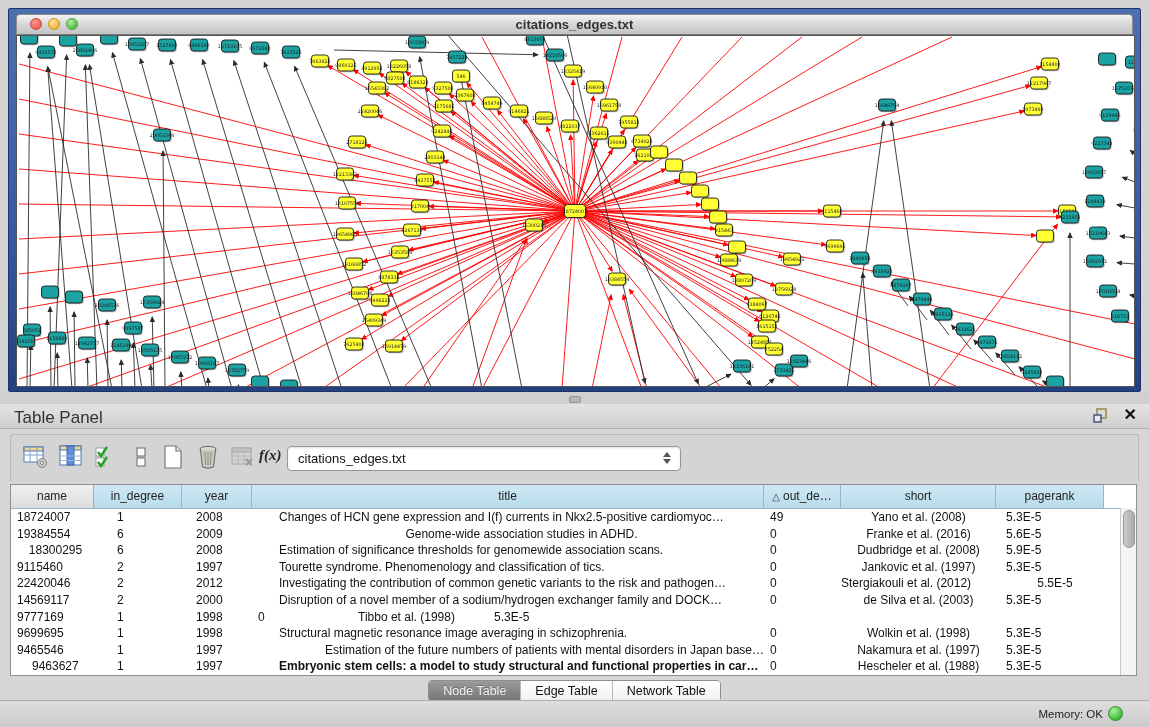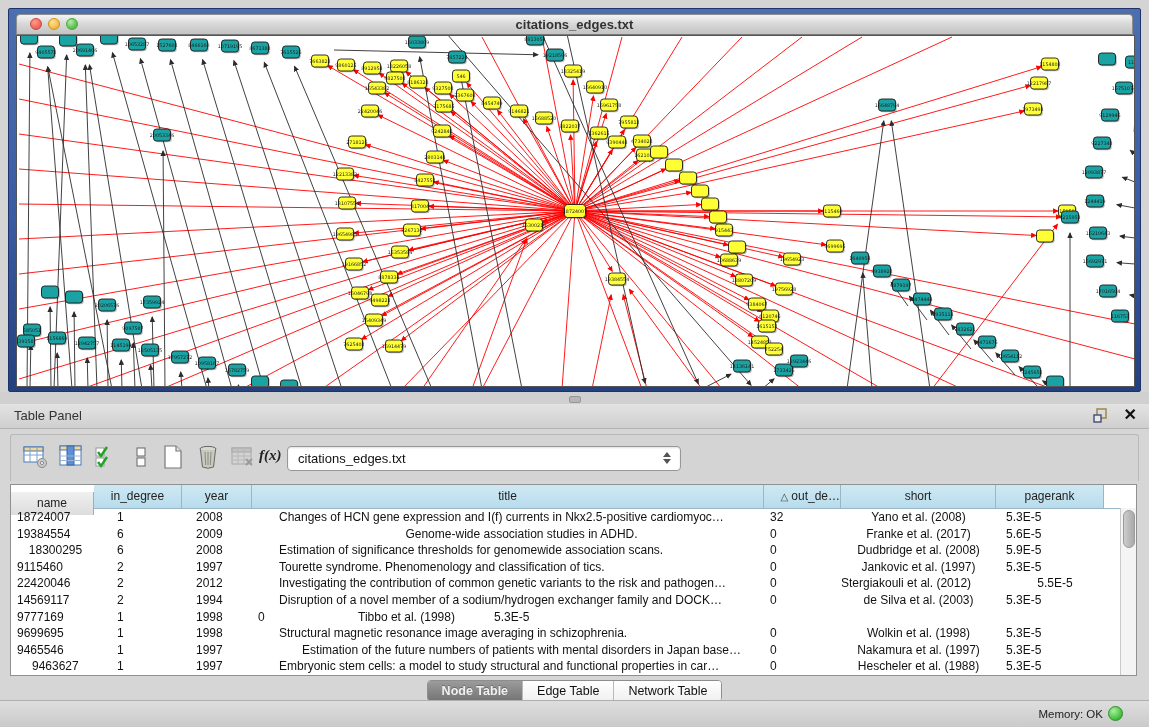--- a/index.html
+++ b/index.html
@@ -20,21 +20,21 @@
   #nw-canvas{position:relative;width:1119px;height:352px;background:#ffffff;border:1px solid #555;box-sizing:border-box;overflow:hidden;}
   #graph-svg{position:absolute;left:0;top:0;}
 
   
   #divider{position:absolute;left:0;top:392px;width:1149px;height:12px;background:#d0d0d0;}
   #divider-handle{position:absolute;left:569px;top:4px;width:10px;height:5px;background:#b5b5b5;border:1px solid #979797;border-radius:2px;}
 
   
   #table-panel{position:absolute;left:0;top:404px;width:1149px;height:296px;background:#d6d6d6;}
   #tp-titlebar{height:24px;background:linear-gradient(180deg,#e3e3e3,#cfcfcf);border-bottom:1px solid #b3b3b3;position:relative;}
-  #tp-title{position:absolute;left:14px;top:4px;font-size:13px;color:#333;}
+  #tp-title{position:absolute;left:14px;top:4px;font-size:17px;color:#333;}
   #tp-float{position:absolute;right:40px;top:4px;width:16px;height:16px;}
   #tp-close{position:absolute;right:12px;top:1px;font-size:16px;font-weight:bold;color:#111;cursor:default;}
 
   #tp-toolbar{position:absolute;left:10px;top:30px;height:46px;right:10px;border:1px solid #b9b9b9;border-radius:3px 3px 0 0;border-bottom:none;background:#d4d4d4;}
   .tb-icon{position:absolute;top:9px;width:26px;height:26px;}
   #combo{position:absolute;left:276px;top:11px;width:392px;height:23px;background:#fff;border:1px solid #979797;border-radius:4px;box-shadow:inset 0 1px 2px rgba(0,0,0,.12);}
   #combo-label{position:absolute;left:10px;top:4px;font-size:13px;color:#111;}
   #combo-arrows{position:absolute;right:7px;top:3px;width:10px;height:16px;}
   .arr{width:0;height:0;border-left:4px solid transparent;border-right:4px solid transparent;margin:2px 0;}
   .arr.up{border-bottom:5px solid #555;}
@@ -48,21 +48,21 @@
   .sort-tri{font-size:10px;color:#444;margin-right:3px;}
   #tbody{position:relative;}
   .tr{display:flex;height:16.6px;}
   .td{box-sizing:border-box;font-size:12px;color:#111;line-height:16.5px;white-space:nowrap;overflow:hidden;}
   #vscroll{position:absolute;right:0;top:23px;bottom:0;width:15px;background:#f4f4f4;border-left:1px solid #c9c9c9;}
   #vthumb{position:absolute;left:2px;top:2px;width:10px;height:36px;border-radius:6px;background:linear-gradient(90deg,#cdcdcd,#a9a9a9);border:1px solid #9a9a9a;}
 
   #tp-tabs{position:absolute;left:0;right:0;top:276px;height:22px;text-align:center;}
   #seg{display:inline-flex;border:1px solid #8d8d8d;border-radius:4px;overflow:hidden;background:#fff;box-shadow:0 1px 1px rgba(255,255,255,.7);}
   .seg-tab{padding:2px 14px;font-size:12.5px;color:#111;background:linear-gradient(180deg,#ffffff,#f0f0f0);border-left:1px solid #b9b9b9;line-height:16px;}
-  .seg-tab:first-child{border-left:none;font-weight:bold;}
+  .seg-tab:first-child{border-left:none;}
   .seg-tab.selected{background:linear-gradient(180deg,#9b9b9b,#747474);color:#f2f2f2;text-shadow:0 -1px 0 rgba(0,0,0,.25);}
 
   
   #status-bar{position:absolute;left:0;top:700px;width:1149px;height:27px;background:linear-gradient(180deg,#dedede,#c9c9c9);border-top:1px solid #aeaeae;}
   #memory-label{position:absolute;right:46px;top:7px;font-size:11.5px;color:#222;}
   #memory-dot{position:absolute;right:26px;top:5px;width:13px;height:13px;border-radius:50%;
      background:radial-gradient(circle at 35% 30%,#a8f0a0,#46c23e 65%,#2f9a2c);border:1px solid #2e8c2b;}
 </style>
 </head>
 <body>
@@ -934,45 +934,45 @@
         <span id="combo-label">citations_edges.txt</span>
         <div id="combo-arrows">
           <div class="arr up"></div>
             <div class="arr down"></div>
         </div>
       </div>
     </div>
 
     <div id="tp-table">
       <div id="thead">
-          <div class="th pressed" style="width: 83px; margin-top: 7px;">name</div>
+          <div class="th pressed" style="width: 83px;">name</div>
           <div class="th" style="width: 88px;">in_degree</div>
           <div class="th" style="width: 70px;">year</div>
           <div class="th" style="width: 512px;">title</div>
-          <div class="th" style="width: 77px; text-align: right;"><span class="sort-tri">△</span>out_de…</div>
+          <div class="th" style="width: 77px;"><span class="sort-tri">△</span>out_de…</div>
           <div class="th" style="width: 155px;">short</div>
           <div class="th" style="width: 108px;">pagerank</div>
         </div>
       <div id="tbody">
           <div class="tr">
             <div class="td" style="width: 83px; text-align: left; padding-left: 6px;">18724007</div>
             <div class="td" style="width: 88px; text-align: left; padding-left: 23px;">1</div>
             <div class="td" style="width: 70px; text-align: left; padding-left: 14px;">2008</div>
             <div class="td" style="width: 512px; text-align: left; padding-left: 27px;">Changes of HCN gene expression and I(f) currents in Nkx2.5-positive cardiomyoc…</div>
-            <div class="td" style="width: 77px; text-align: left; padding-left: 6px;">32</div>
+            <div class="td" style="width: 77px; text-align: left; padding-left: 6px;">49</div>
             <div class="td" style="width: 155px; text-align: center;">Yano et al. (2008)</div>
             <div class="td" style="width: 108px; text-align: left; padding-left: 10px;">5.3E-5</div>
           </div>
           <div class="tr">
             <div class="td" style="width: 83px; text-align: left; padding-left: 6px;">19384554</div>
             <div class="td" style="width: 88px; text-align: left; padding-left: 23px;">6</div>
             <div class="td" style="width: 70px; text-align: left; padding-left: 14px;">2009</div>
             <div class="td" style="width: 512px; text-align: center; padding-left: 27px;">Genome-wide association studies in ADHD.</div>
             <div class="td" style="width: 77px; text-align: left; padding-left: 6px;">0</div>
-            <div class="td" style="width: 155px; text-align: center;">Franke et al. (2017)</div>
+            <div class="td" style="width: 155px; text-align: center;">Franke et al. (2016)</div>
             <div class="td" style="width: 108px; text-align: left; padding-left: 10px;">5.6E-5</div>
           </div>
           <div class="tr">
             <div class="td" style="width: 83px; text-align: center; padding-left: 6px;">18300295</div>
             <div class="td" style="width: 88px; text-align: left; padding-left: 23px;">6</div>
             <div class="td" style="width: 70px; text-align: left; padding-left: 14px;">2008</div>
             <div class="td" style="width: 512px; text-align: left; padding-left: 27px;">Estimation of significance thresholds for genomewide association scans.</div>
             <div class="td" style="width: 77px; text-align: left; padding-left: 6px;">0</div>
             <div class="td" style="width: 155px; text-align: center;">Dudbridge et al. (2008)</div>
             <div class="td" style="width: 108px; text-align: left; padding-left: 10px;">5.9E-5</div>
@@ -991,21 +991,21 @@
             <div class="td" style="width: 88px; text-align: left; padding-left: 23px;">2</div>
             <div class="td" style="width: 70px; text-align: left; padding-left: 14px;">2012</div>
             <div class="td" style="width: 512px; text-align: left; padding-left: 27px;">Investigating the contribution of common genetic variants to the risk and pathogen…</div>
             <div class="td" style="width: 77px; text-align: left; padding-left: 6px;">0</div>
             <div class="td" style="width: 155px; ">Stergiakouli et al. (2012)</div>
             <div class="td" style="width: 108px; text-align: center; padding-left: 10px;">5.5E-5</div>
           </div>
           <div class="tr">
             <div class="td" style="width: 83px; text-align: left; padding-left: 6px;">14569117</div>
             <div class="td" style="width: 88px; text-align: left; padding-left: 23px;">2</div>
-            <div class="td" style="width: 70px; text-align: left; padding-left: 14px;">1994</div>
+            <div class="td" style="width: 70px; text-align: left; padding-left: 14px;">2000</div>
             <div class="td" style="width: 512px; text-align: left; padding-left: 27px;">Disruption of a novel member of a sodium/hydrogen exchanger family and DOCK…</div>
             <div class="td" style="width: 77px; text-align: left; padding-left: 6px;">0</div>
             <div class="td" style="width: 155px; text-align: center;">de Silva et al. (2003)</div>
             <div class="td" style="width: 108px; text-align: left; padding-left: 10px;">5.3E-5</div>
           </div>
           <div class="tr">
             <div class="td" style="width: 83px; text-align: left; padding-left: 6px;">9777169</div>
             <div class="td" style="width: 88px; text-align: left; padding-left: 23px;">1</div>
             <div class="td" style="width: 70px; text-align: left; padding-left: 14px;">1998</div>
             <div class="td" style="width: 77px; text-align: left; padding-left: 6px;">0</div>
@@ -1018,30 +1018,30 @@
             <div class="td" style="width: 70px; text-align: left; padding-left: 14px;">1998</div>
             <div class="td" style="width: 512px; text-align: left; padding-left: 27px;">Structural magnetic resonance image averaging in schizophrenia.</div>
             <div class="td" style="width: 77px; text-align: left; padding-left: 6px;">0</div>
             <div class="td" style="width: 155px; text-align: center;">Wolkin et al. (1998)</div>
             <div class="td" style="width: 108px; text-align: left; padding-left: 10px;">5.3E-5</div>
           </div>
           <div class="tr">
             <div class="td" style="width: 83px; text-align: left; padding-left: 6px;">9465546</div>
             <div class="td" style="width: 88px; text-align: left; padding-left: 23px;">1</div>
             <div class="td" style="width: 70px; text-align: left; padding-left: 14px;">1997</div>
-            <div class="td" style="width: 512px; text-align: center; padding-left: 27px;">Estimation of the future numbers of patients with mental disorders in Japan base…</div>
+            <div class="td" style="width: 512px; text-align: right; padding-left: 27px;">Estimation of the future numbers of patients with mental disorders in Japan base…</div>
             <div class="td" style="width: 77px; text-align: left; padding-left: 6px;">0</div>
             <div class="td" style="width: 155px; text-align: center;">Nakamura et al. (1997)</div>
             <div class="td" style="width: 108px; text-align: left; padding-left: 10px;">5.3E-5</div>
           </div>
           <div class="tr">
             <div class="td" style="width: 83px; text-align: left; padding-left: 21px;">9463627</div>
             <div class="td" style="width: 88px; text-align: left; padding-left: 23px;">1</div>
             <div class="td" style="width: 70px; text-align: left; padding-left: 14px;">1997</div>
-            <div class="td" style="width: 512px; text-align: left; padding-left: 27px;">Embryonic stem cells: a model to study structural and functional properties in car…</div>
+            <div class="td" style="width: 512px; text-align: left; padding-left: 27px; font-weight: bold;">Embryonic stem cells: a model to study structural and functional properties in car…</div>
             <div class="td" style="width: 77px; text-align: left; padding-left: 6px;">0</div>
             <div class="td" style="width: 155px; text-align: center;">Hescheler et al. (1988)</div>
             <div class="td" style="width: 108px; text-align: left; padding-left: 10px;">5.3E-5</div>
           </div>
         </div>
       <div id="vscroll">
         <div id="vthumb"></div>
       </div>
     </div>
 

